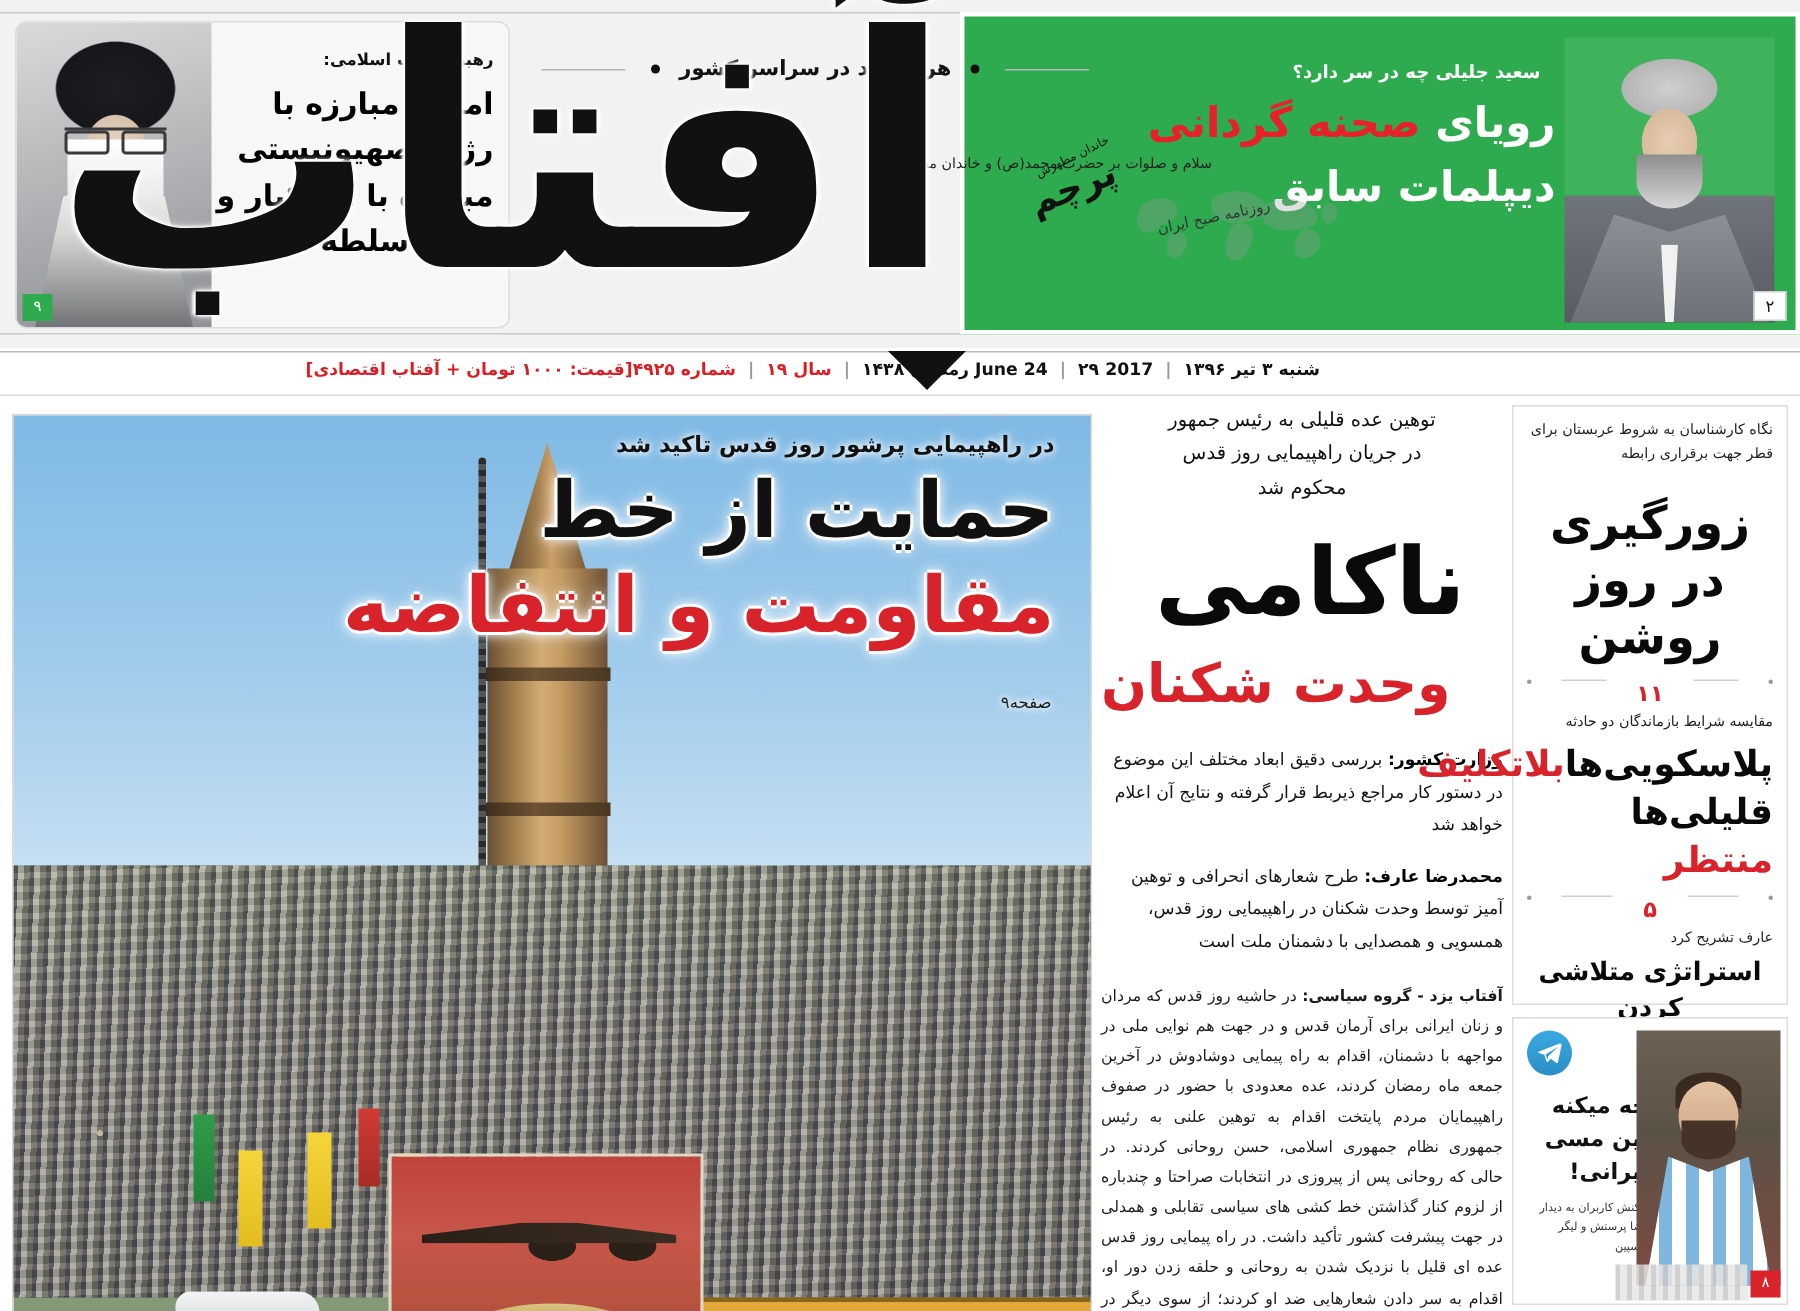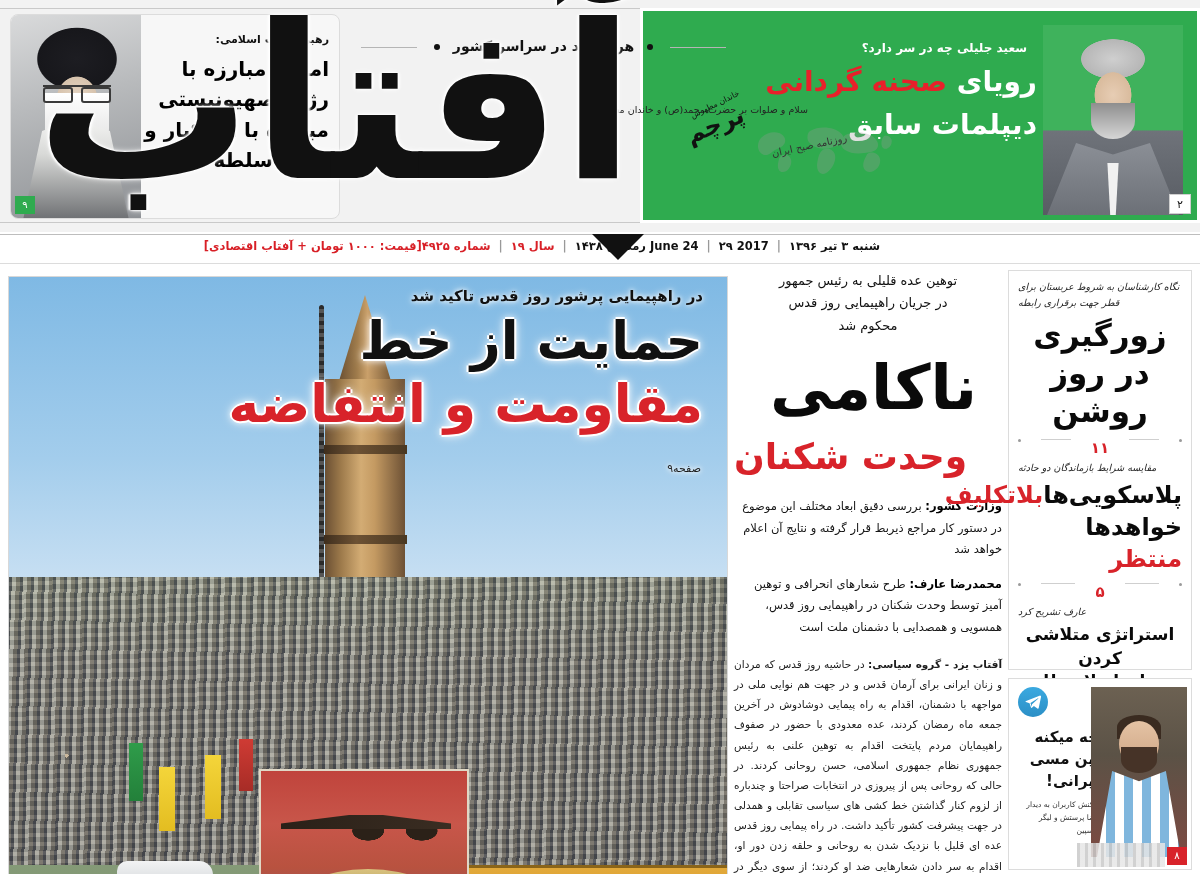--- a/index.html
+++ b/index.html
@@ -317,25 +317,25 @@
     line-height:1.92; margin-top:16px;
   }
   .mid-body b{ font-weight:bold; }
 
   
   .rc-box{
     position:absolute; left:0; top:0; width:184px; height:400px;
     border:1px solid #dcdcdc; background:#fff; padding:8px 9px;
   }
   .rc-kicker{
-    direction:rtl; text-align:left; font-size:9.5px; color:#222; line-height:1.7;font-style:italic;
+    direction:rtl; text-align:right; font-size:9.5px; color:#222; line-height:1.7;
   }
   .rc-h1{
     direction:rtl; text-align:center; font-size:31px; font-weight:bold; color:#0a0a0a;
-    line-height:1.22; margin-top:6px;
+    line-height:1.22; margin-top:20px;
   }
   .rc-sep{
     display:flex; justify-content:center; gap:20px; margin:8px 0 3px;
   }
   .rc-sep .line{ flex:1; height:1px; background:#cfcfcf; }
   .rc-sep .dot{ width:3px; height:3px; background:#9a9a9a; border-radius:50%; }
   .rc-sep .num{ color:#d8232a; font-size:15px; font-weight:bold; }
   .rc-h2{
     direction:rtl; text-align:right; font-size:24px; font-weight:bold;
     line-height:1.34; margin-top:3px; color:#0a0a0a;
@@ -564,21 +564,21 @@
         <span class="line"></span>
         <span class="dot"></span>
       </div>
 
       <div class="rc-kicker">مقایسه شرایط بازماندگان دو حادثه</div>
       <div class="rc-h2">
         <div>
           <span>پلاسکویی‌ها</span><span class="red">بلاتکلیف</span>
         </div>
         <div>
-          <span>خواهد‌ها</span>
+          <span>قلیلی‌ها</span>
           <span class="red">منتظر</span>
         </div>
       </div>
       <div class="rc-sep">
         <span class="dot"></span>
         <span class="line"></span>
         <span class="num">۵</span>
         <span class="line"></span>
         <span class="dot"></span>
       </div>

